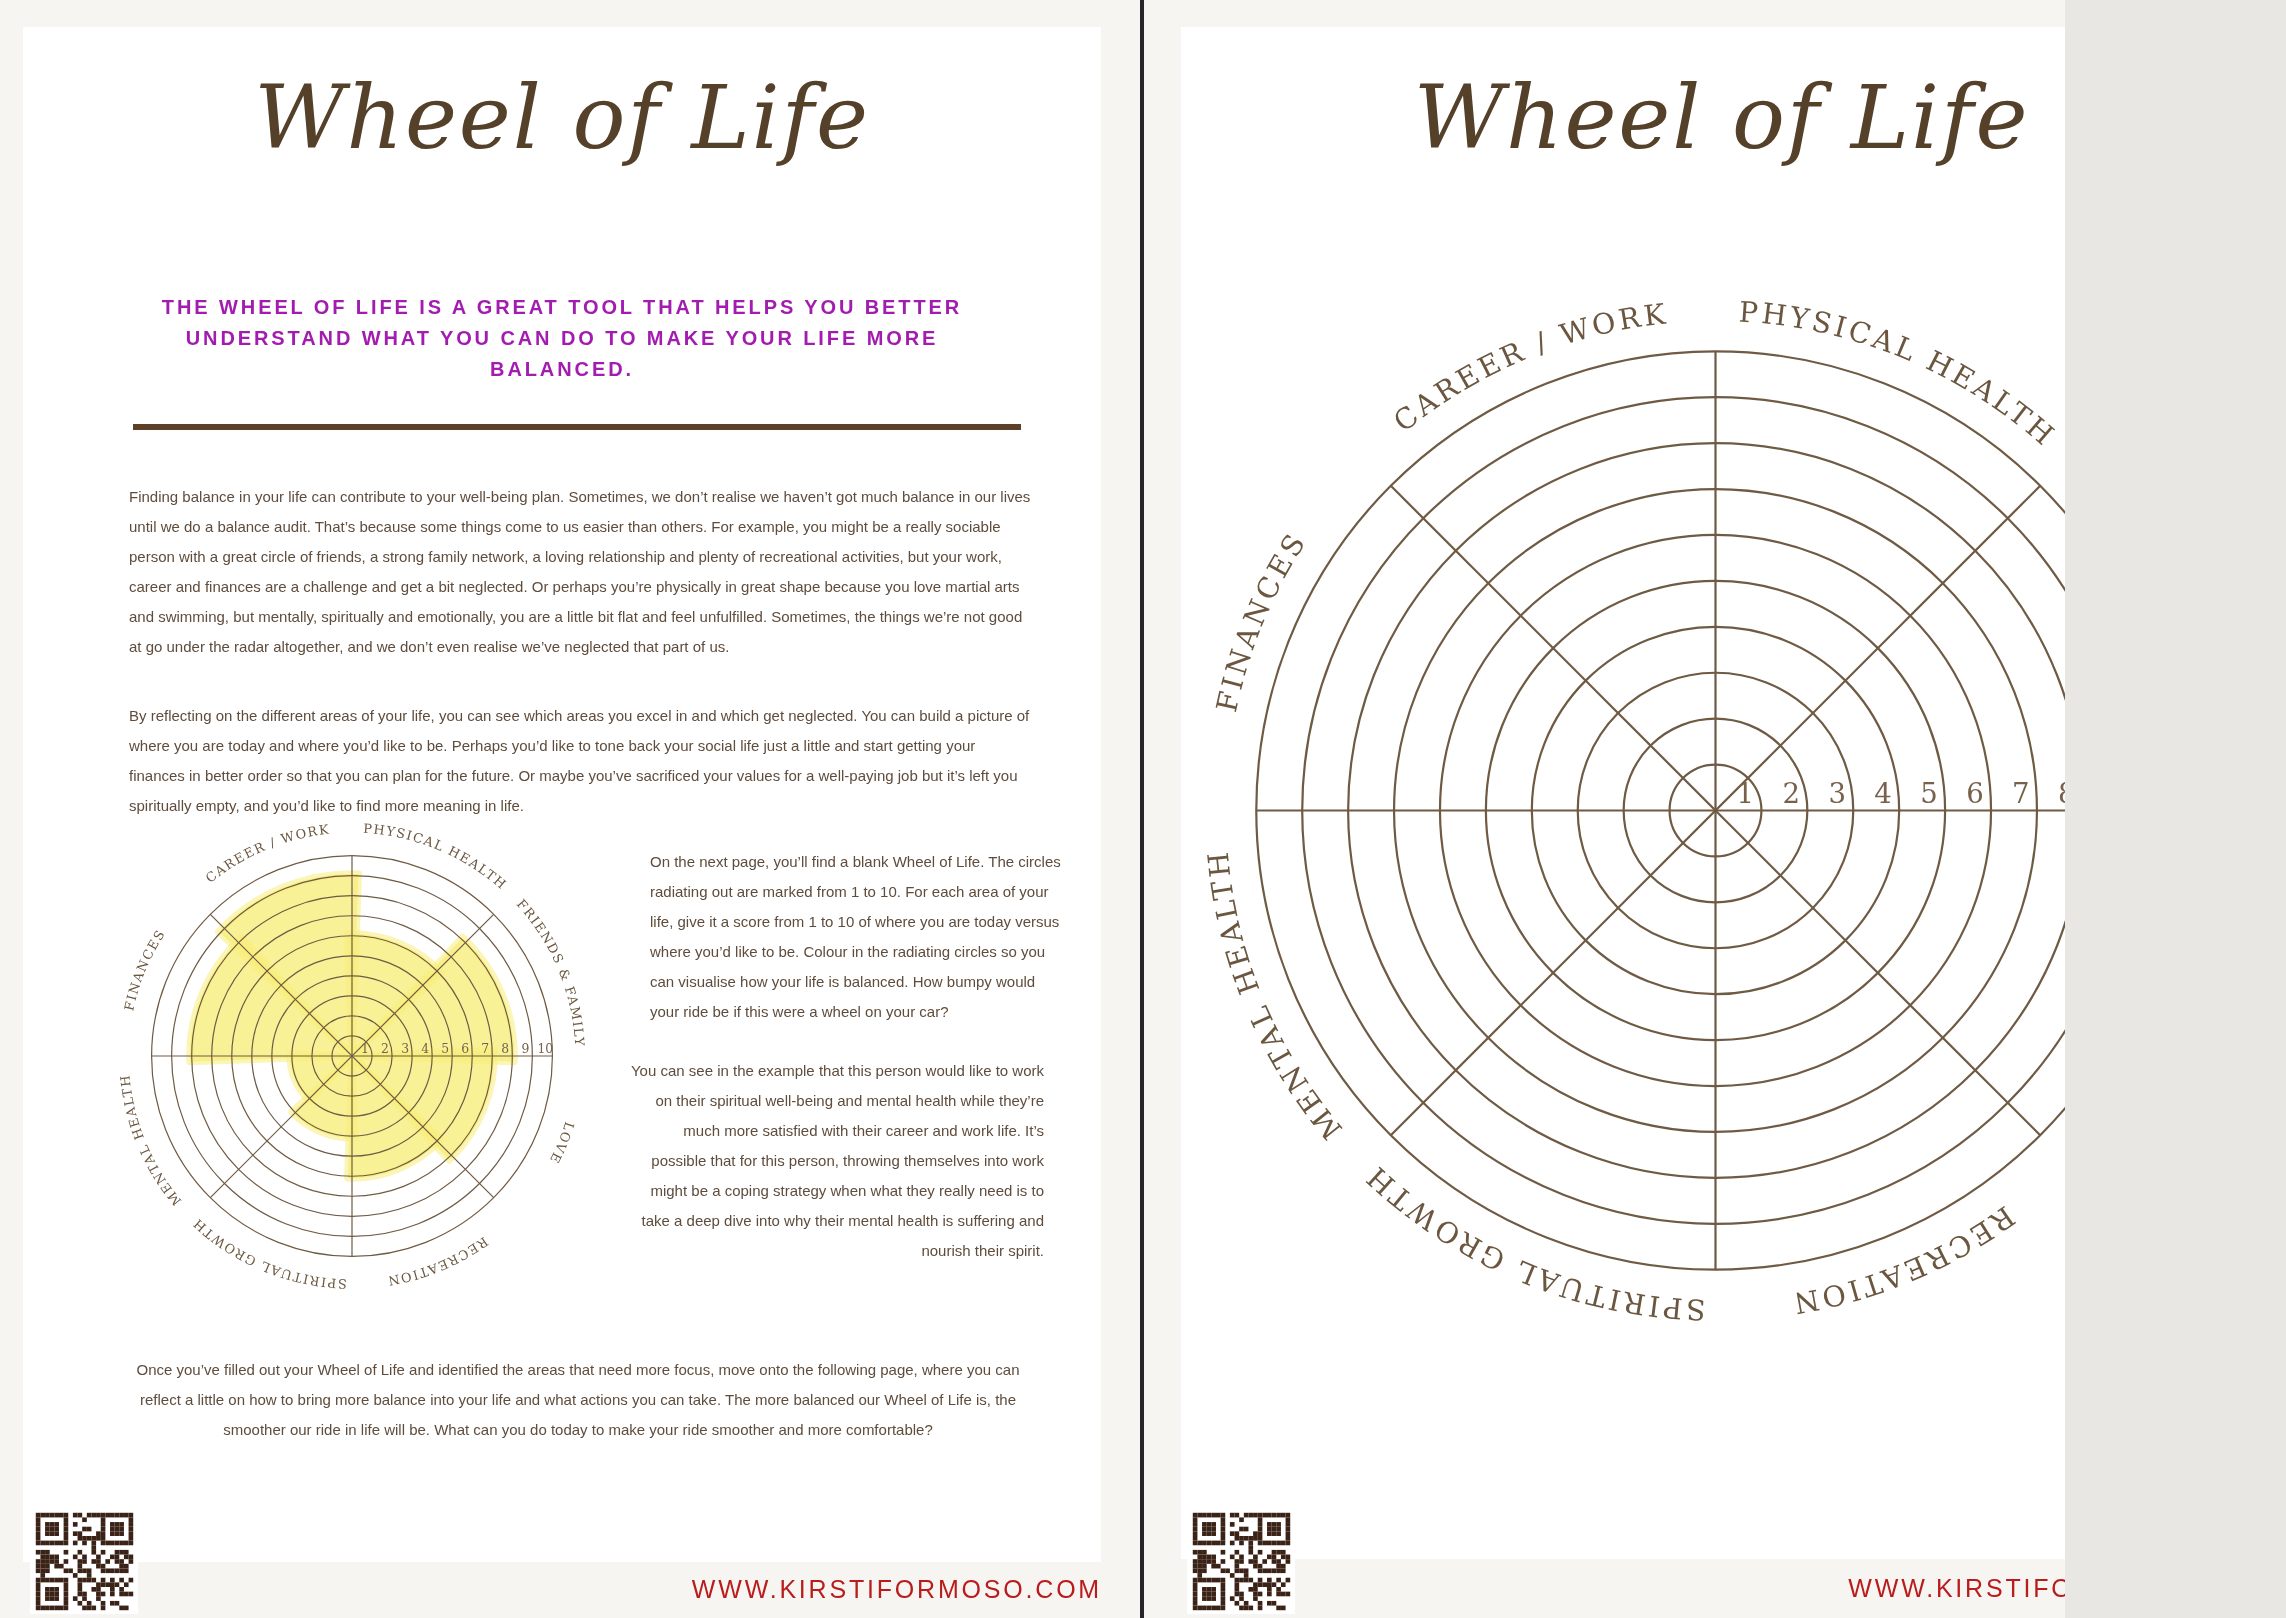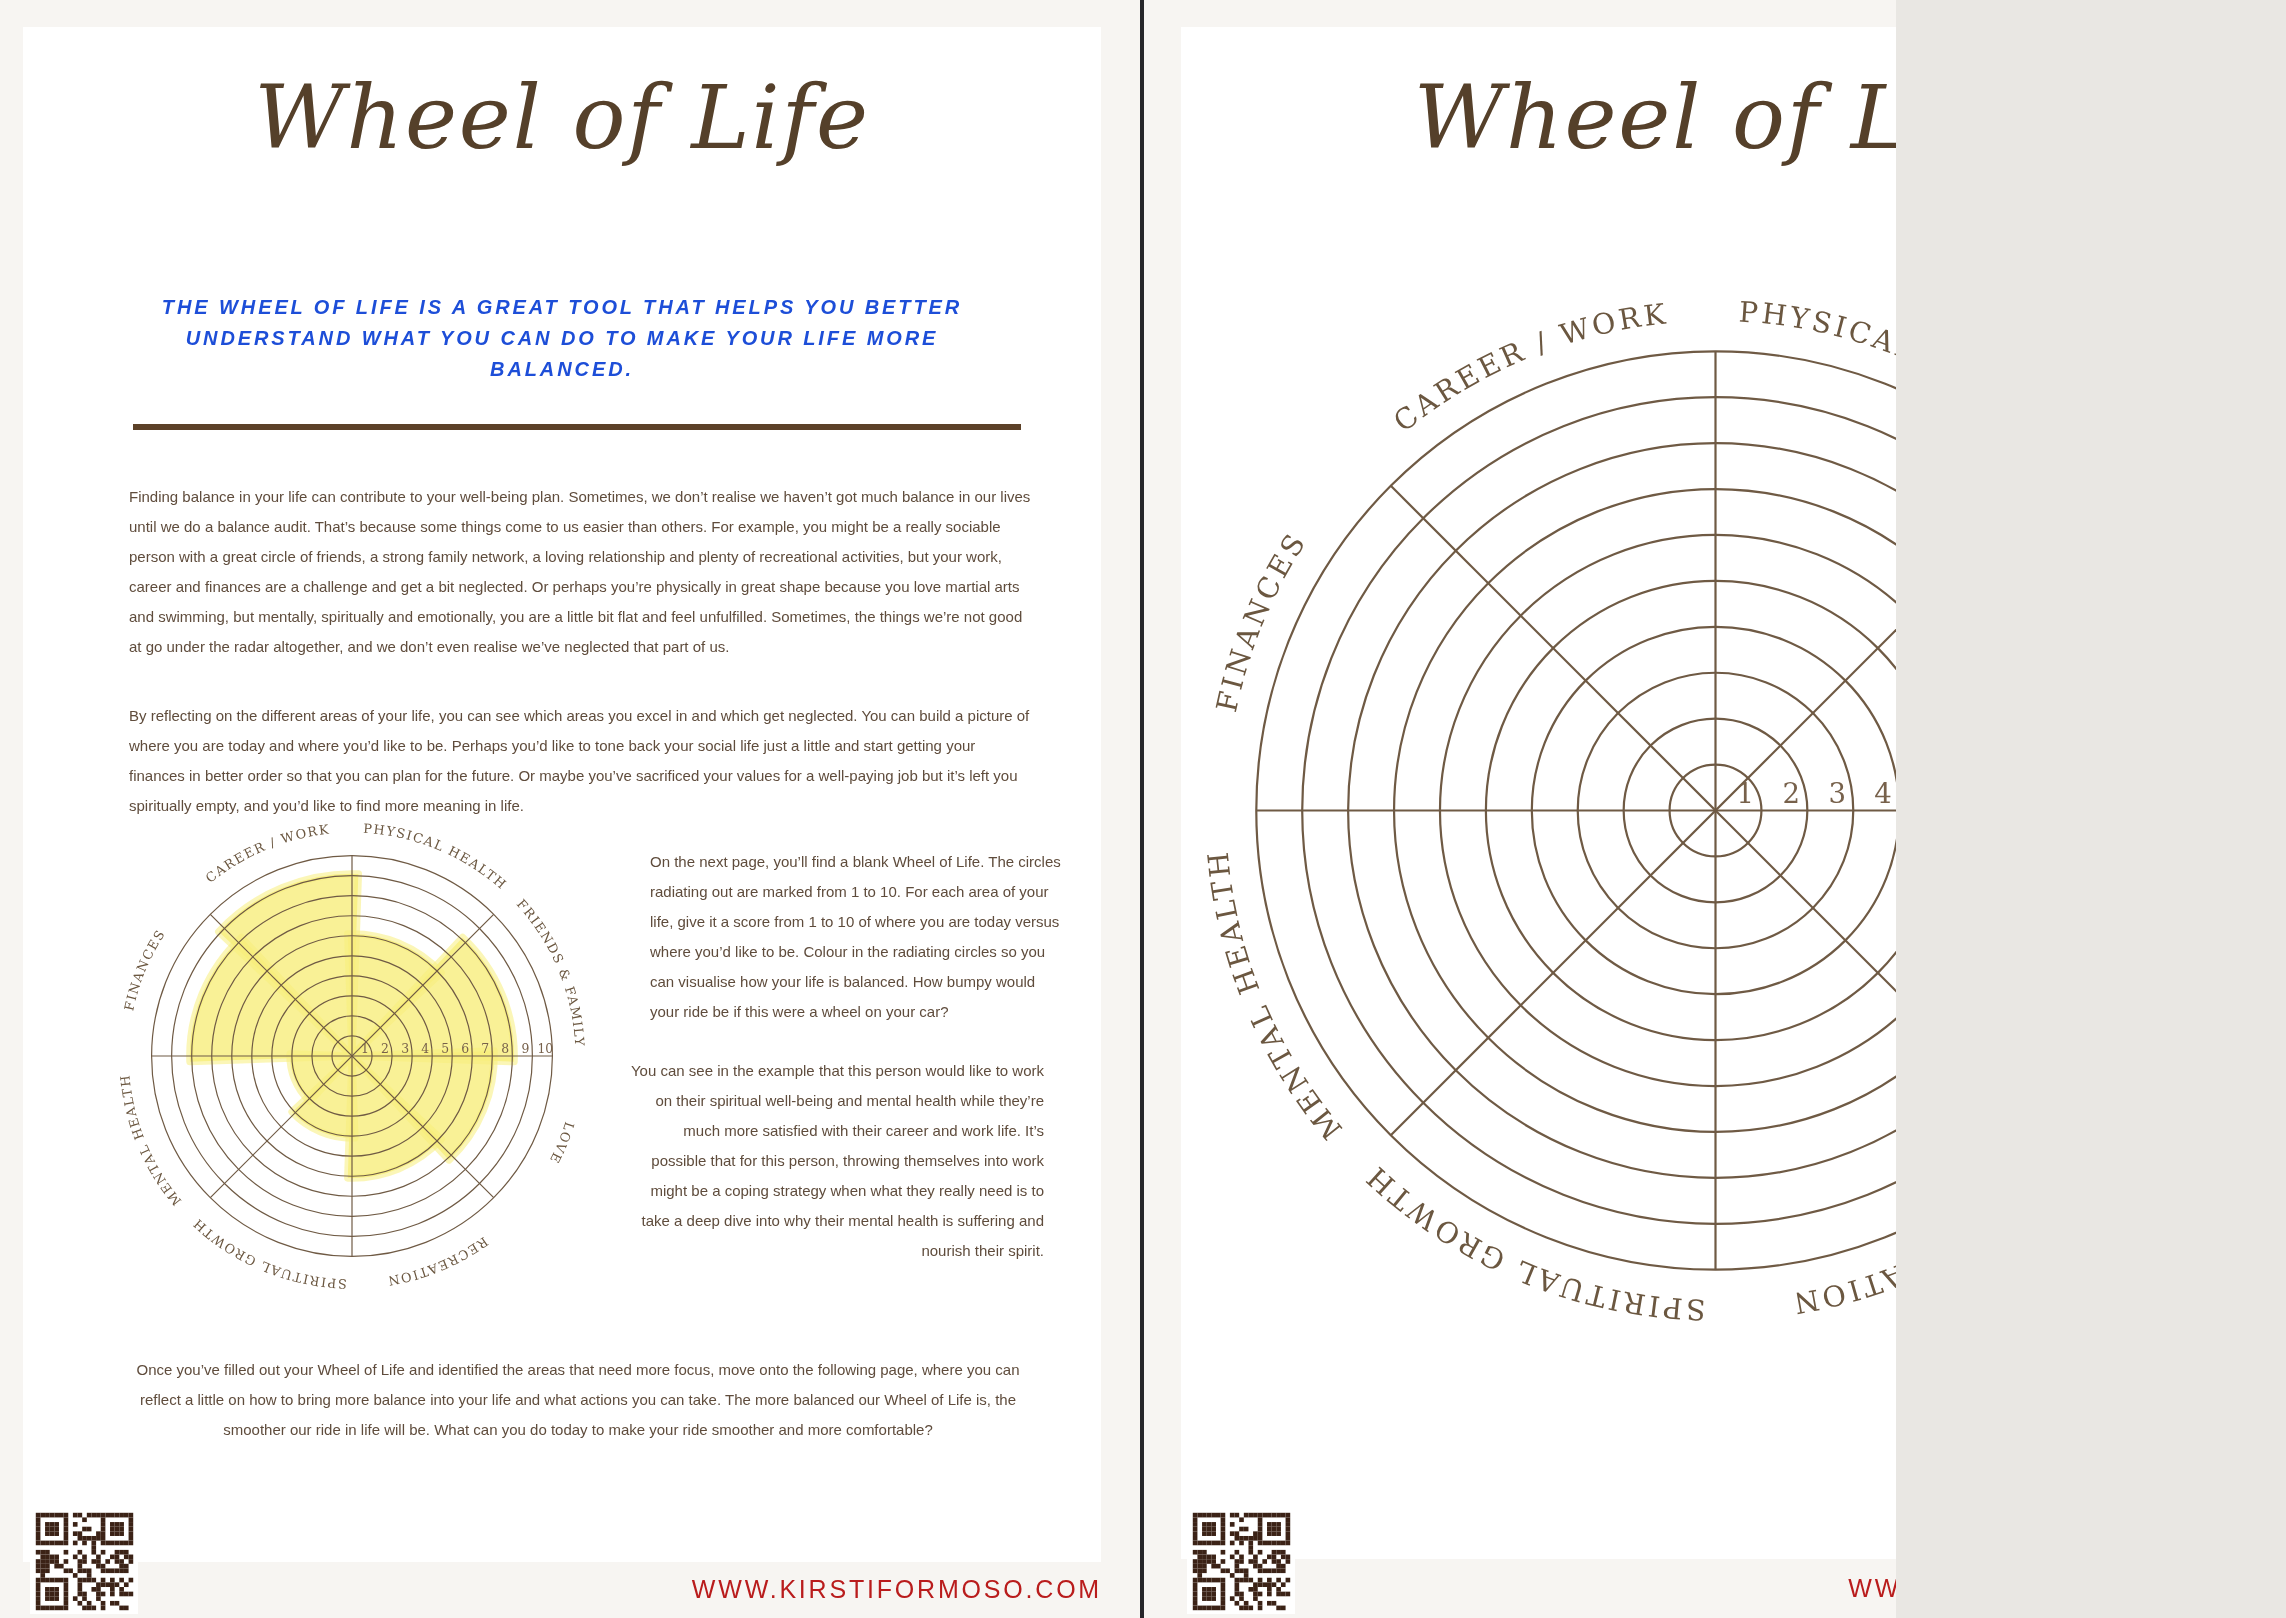--- a/index.html
+++ b/index.html
@@ -1,34 +1,34 @@
 <!DOCTYPE html>
 <html style="font-size:14.7px"><head>
 <meta charset="utf-8">
 <style>
   html,body{margin:0;padding:0;background:#e9e7e3;}
-  #canvas{position:relative;width:1896px;height:1618px;background:#f7f5f2;overflow:hidden;
+  #canvas{position:relative;width:2065px;height:1618px;background:#f7f5f2;overflow:hidden;
           font-family:"Liberation Sans", sans-serif;}
   .page{position:absolute;top:0;height:1618px;background:#f7f5f2;}
   #page-left{left:0;width:1141px;}
   #page-right{left:1144px;width:1142px;}
   .card{position:absolute;background:#ffffff;}
   #card-left{left:23px;top:27px;width:1078px;height:1535px;}
   #card-right{left:37px;top:27px;width:1081px;height:1532px;}
   #page-divider{position:absolute;left:1140px;top:0;width:3.7px;height:1618px;background:#26262a;}
 
   .doc-title{position:absolute;text-align:center;
              font-family:"DejaVu Serif", serif;font-style:italic;font-weight:400;
              font-size:88px;color:#55402a;letter-spacing:1.8px;}
   #title-left{left:23px;top:66px;width:1078px;}
   #title-right{left:37px;top:66px;width:1081px;}
 
   .subtitle{position:absolute;left:149px;top:292px;width:826px;text-align:center;
             font-size:20px;font-weight:bold;letter-spacing:2.9px;line-height:31px;
-            color:#1d4ed8;font-style:italic;}
+            color:#a21caf;}
   .rule{position:absolute;left:133px;top:424px;width:888px;height:5.5px;background:#5c4128;}
 
   .body-par{position:absolute;font-size:15px;line-height:30px;color:#5f4c3c;}
   #par1{left:129px;top:482px;width:905px;}
   #par2{left:129px;top:701px;width:905px;}
   #par3{left:119px;top:1355px;width:918px;text-align:center;}
   #side1{left:626px;top:847px;width:418px;margin-left:24px;}
   #side2{left:626px;top:1056px;width:418px;text-align:right;}
 
   .wheel-svg{position:absolute;}

